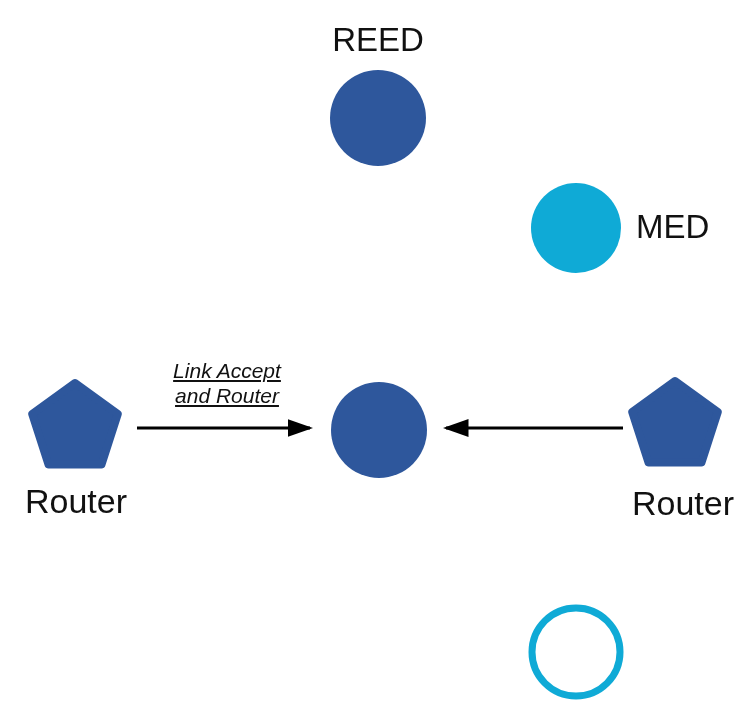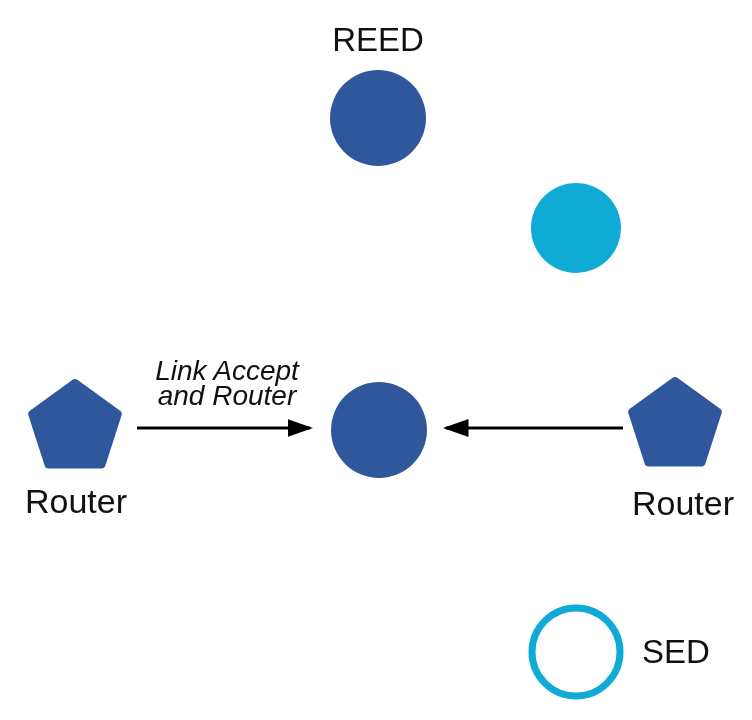--- a/index.html
+++ b/index.html
@@ -34,24 +34,25 @@
     transform: translateX(-50%);
     text-align: center;
   }
   .edge-label {
     position: absolute;
     left: 227px;
     top: 358px;
     transform: translateX(-50%);
     text-align: center;
     font-style: italic;
-    font-size: 28px;
+    font-size: 21px;
     line-height: 25px;
     color: var(--label, #111111);
     white-space: nowrap;
+    text-decoration: underline;
   }
   .lbl-reed   { left: 378px; top: 22px; }
   .lbl-med    { left: 636px; top: 209px; }
   .lbl-router-left  { left: 76px;  top: 483px; font-size: 34px; }
   .lbl-router-right { left: 683px; top: 485px; font-size: 34px; }
   .lbl-sed    { left: 642px; top: 634px; }
 </style>
 </head>
 <body>
 
@@ -76,25 +77,25 @@
 
     <circle cx="576" cy="652" r="44" fill="#ffffff" stroke="var(--node-cyan)" stroke-width="7"></circle>
 
     <line x1="137" y1="428" x2="310" y2="428" stroke="var(--arrow, #000)" stroke-width="3" marker-end="url(#arrowhead)"></line>
 
     <line x1="623" y1="428" x2="446" y2="428" stroke="var(--arrow, #000)" stroke-width="3" marker-end="url(#arrowhead)"></line>
   </svg>
 
   <div class="node-label label-centered lbl-reed">REED</div>
 
+  <div class="node-label lbl-med">MED</div>
 
   <div class="node-label label-centered lbl-router-left">Router</div>
 
   <div class="node-label label-centered lbl-router-right">Router</div>
 
-  <div class="node-label lbl-sed">SED</div>
 
   <div class="edge-label">
     <div>Link Accept</div>
     <div>and Router</div>
   </div>
 
 </div>
 
 </body></html>

